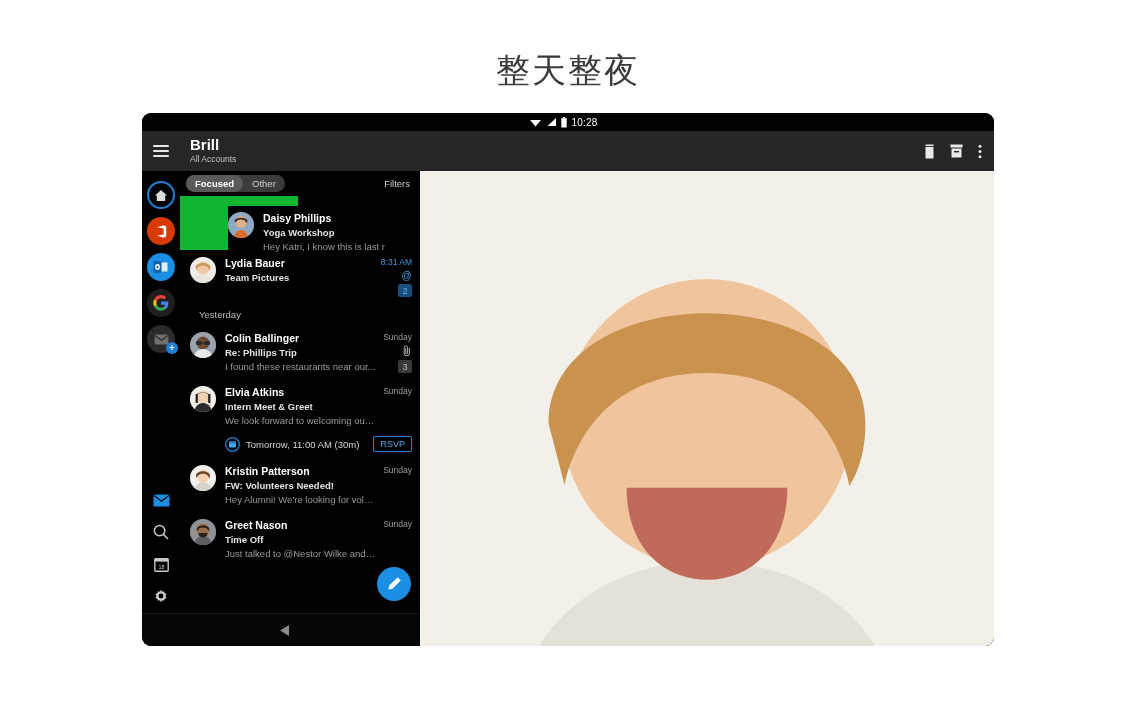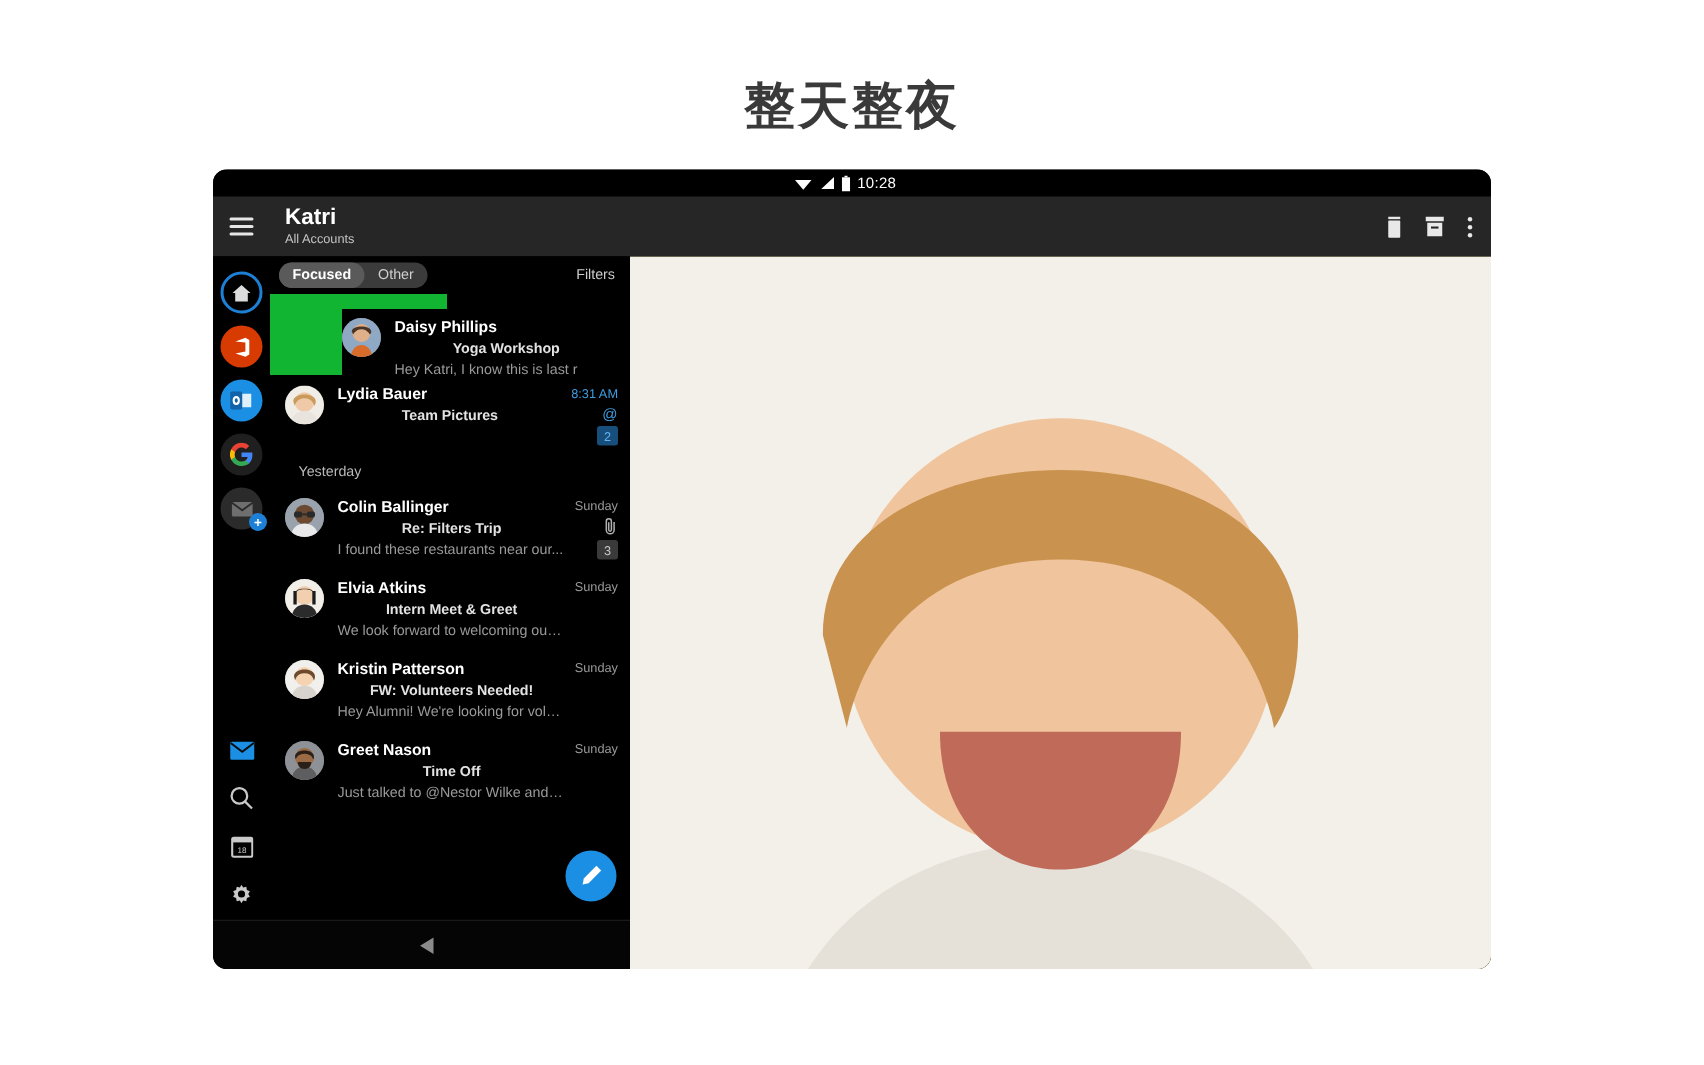--- a/index.html
+++ b/index.html
@@ -3,21 +3,20 @@
 <meta charset="utf-8">
 <style>
   * { margin:0; padding:0; box-sizing:border-box; }
   html,body { width:1136px; height:710px; background:#ffffff; overflow:hidden; }
   body { font-family:"Liberation Sans", sans-serif; }
 
   #page-title {
     position:absolute; left:0; top:48px; width:1136px; text-align:center;
     font-size:34px; color:#3a3a3a; letter-spacing:2px;
     font-family:"DejaVu Sans", sans-serif;
-    font-weight:bold;
   }
 
   #device {
     position:absolute; left:142px; top:113px; width:852px; height:533px;
     background:#000; border-radius:9px; overflow:hidden;
   }
 
   
   .statusbar {
     height:18px; background:#000; display:flex; align-items:center;
@@ -72,21 +71,21 @@
   .swipe-bg { position:absolute; left:0; top:0; width:118px; height:54px; background:#12b531;
               display:flex; align-items:center; justify-content:center; }
   .swipe-fg { position:absolute; left:48px; top:10px; right:0; height:54px; background:#000;
               display:flex; padding:6px 8px 0 0; }
 
   .mrow { display:flex; padding:7px 8px 6px 10px; position:relative; cursor:pointer; }
   .avatar { width:26px; height:26px; border-radius:50%; flex:0 0 26px; overflow:hidden;
             position:relative; background:#555; }
   .mbody { margin-left:9px; flex:1 1 auto; min-width:0; }
   .mname { color:#ffffff; font-size:10.5px; font-weight:bold; line-height:13px; }
-  .msubj { color:#e3e3e3; font-size:9.5px; font-weight:bold; line-height:13px; margin-top:1px;text-align:center; }
+  .msubj { color:#e3e3e3; font-size:9.5px; font-weight:bold; line-height:13px; margin-top:1px; }
   .mprev { color:#9a9a9a; font-size:9.5px; line-height:13px; margin-top:1px;
            overflow:hidden; text-overflow:ellipsis; white-space:nowrap; }
   .mprev.wrap { white-space:normal; }
   .mprev .mention { color:#4aa3e8; }
   .mmeta { flex:0 0 auto; text-align:right; display:flex; flex-direction:column;
            align-items:flex-end; gap:3px; padding-left:6px; }
   .mtime { font-size:8.5px; color:#9a9a9a; }
   .mtime.blue { color:#3e9ce0; }
   .badge { min-width:14px; height:13px; border-radius:2px; font-size:8.5px;
            display:flex; align-items:center; justify-content:center; padding:0 3px; }
@@ -155,21 +154,21 @@
     <span class="clock">10:28</span>
   </div>
 
   <div class="appbar">
     <div class="hamburger">
         <i></i>
         <i></i>
         <i></i>
       </div>
     <div class="titlewrap">
-      <div class="t1">Katri</div>
+      <div class="t1">Brill</div>
       <div class="t2">All Accounts</div>
     </div>
     <div class="appbar-actions">
       <svg width="11" height="15" viewBox="0 0 11 15">
         <rect x="1.5" y="0.5" width="8" height="1.6" fill="#e8e8e8"></rect>
         <rect x="1.5" y="3" width="8" height="11.5" rx="0.6" fill="#e8e8e8"></rect>
       </svg>
       <svg width="13" height="14" viewBox="0 0 13 14">
         <rect x="0.5" y="0.5" width="12" height="3" fill="#e8e8e8"></rect>
         <rect x="1.5" y="4.5" width="10" height="9" fill="#e8e8e8"></rect>
@@ -307,21 +306,21 @@
               <rect width="26" height="26" fill="#9aa3ad"></rect>
               <circle cx="13" cy="11" r="6.5" fill="#6b4a31"></circle>
               <path d="M4 26c0-5.5 4-9 9-9s9 3.5 9 9z" fill="#e9e9ec"></path>
               <rect x="6" y="9" width="5.5" height="4" rx="1.5" fill="#2a2a2a"></rect>
               <rect x="14.5" y="9" width="5.5" height="4" rx="1.5" fill="#2a2a2a"></rect>
               <rect x="11.5" y="10.3" width="3" height="1.2" fill="#2a2a2a"></rect>
             </svg>
         </div>
         <div class="mbody">
           <div class="mname">Colin Ballinger</div>
-          <div class="msubj">Re: Filters Trip</div>
+          <div class="msubj">Re: Phillips Trip</div>
           <div class="mprev">I found these restaurants near our...</div>
         </div>
         <div class="mmeta">
           <span class="mtime">Sunday</span>
           <svg width="9" height="12" viewBox="0 0 9 12">
               <path d="M6.4 3v5.3a2.6 2.6 0 01-5.2 0V2.6a1.7 1.7 0 013.4 0v5.6a.9.9 0 01-1.8 0V3.2" fill="none" stroke="#b0b0b0" stroke-width="1"></path>
             </svg>
           <span class="badge gray">3</span>
         </div>
       </div>
@@ -340,20 +339,29 @@
         <div class="mbody">
           <div class="mname">Elvia Atkins</div>
           <div class="msubj">Intern Meet &amp; Greet</div>
           <div class="mprev">We look forward to welcoming our fall int...</div>
         </div>
         <div class="mmeta">
           <span class="mtime">Sunday</span>
         </div>
       </div>
 
+      <div class="rsvprow">
+        <svg width="15" height="15" viewBox="0 0 15 15">
+          <circle cx="7.5" cy="7.5" r="6.8" fill="none" stroke="#2a7fc9" stroke-width="1.3"></circle>
+          <rect x="4" y="4.6" width="7" height="6" rx="0.8" fill="#4ea6ea"></rect>
+          <rect x="4" y="4.6" width="7" height="1.8" fill="#2a7fc9"></rect>
+        </svg>
+        <span class="rsvptext">Tomorrow, 11:00 AM (30m)</span>
+        <span class="rsvpbtn">RSVP</span>
+      </div>
 
       <div class="mrow">
         <div class="avatar">
           <svg class="face" viewBox="0 0 26 26">
               <rect width="26" height="26" fill="#f2f0ec"></rect>
               <circle cx="13" cy="11" r="6.3" fill="#f5d3b0"></circle>
               <path d="M4.5 26c0-5.5 3.8-9 8.5-9s8.5 3.5 8.5 9z" fill="#d8d4cd"></path>
               <path d="M6 11C6 4.8 20 4.8 20 11c0 1.8-.8 2.6-.8 2.6s-.6-4.8-6.2-4.8S6.8 13.6 6.8 13.6z" fill="#6d4a2e"></path>
             </svg>
         </div>

